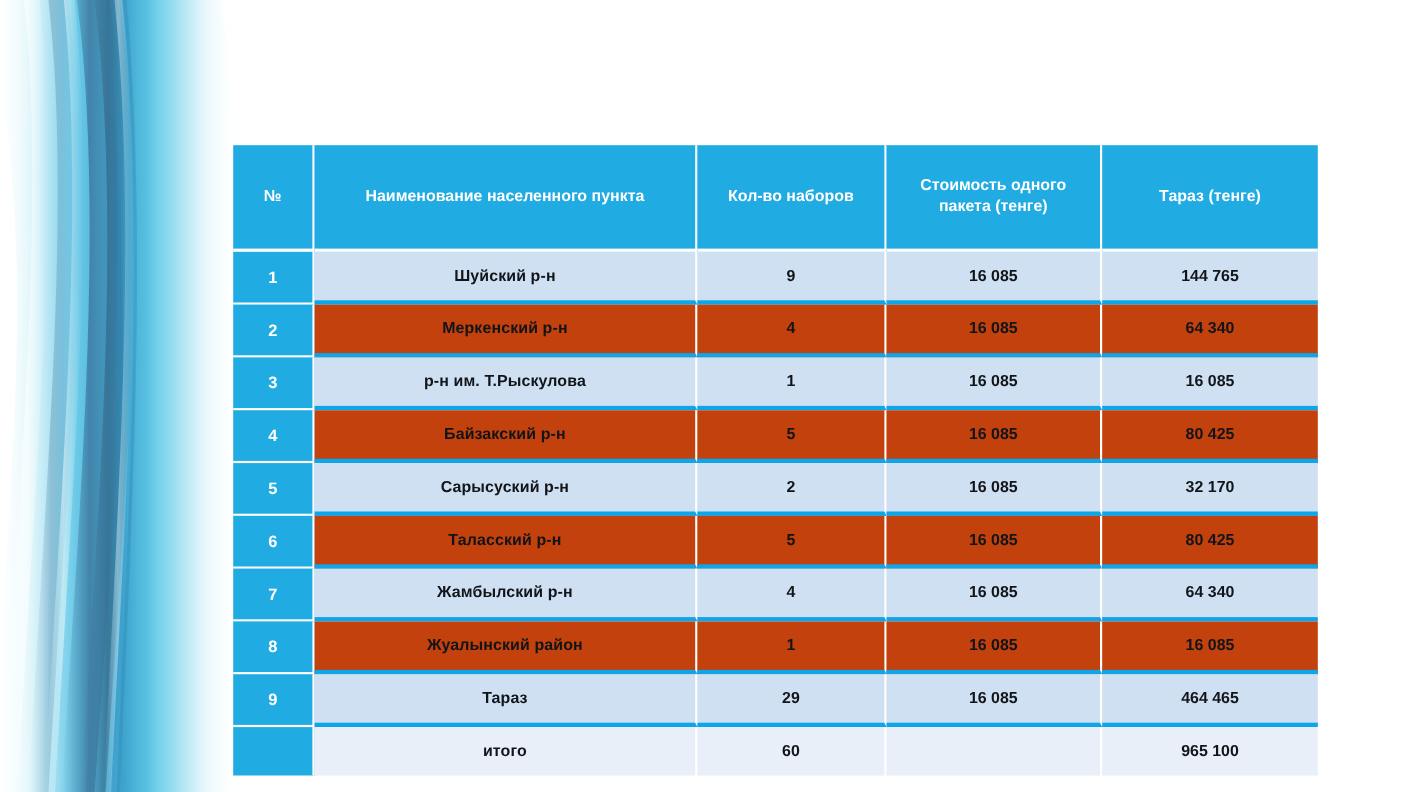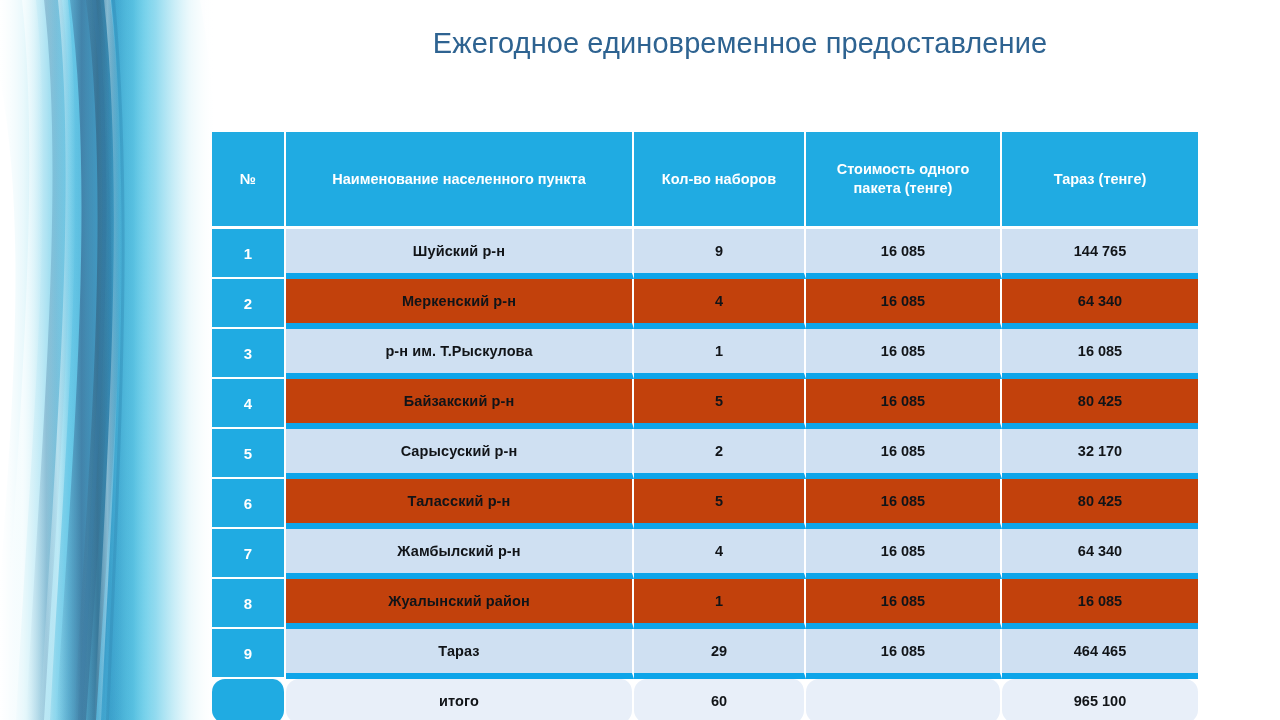--- a/index.html
+++ b/index.html
@@ -97,25 +97,25 @@
 
   
   tbody td {
     height: 44px;
     font-size: 14.5px;
     font-weight: bold;
     color: #111418;
     text-align: center;
     vertical-align: middle;
     padding: 0 8px;
-    border-bottom: 6px solid #0ea5e9;
+    border-bottom: 4px solid #0ea5e9;
     border-right: 2px solid #ffffff;
   }
   tbody td.last { border-right: none; text-align: center; }
-  tbody tr:last-child td { border-bottom: none; border-radius: 13px; }
+  tbody tr:last-child td { border-bottom: none; }
 
   tbody td.idx {
     background: #20abe2;
     color: #ffffff;
     font-weight: bold;
     font-size: 15px;
     border-right: 2px solid #ffffff;
     border-bottom: 2px solid #ffffff;
   }
 
@@ -189,21 +189,20 @@
 
       <path d="M 92,0 C 116,210 92,470 78,720 L 82,720 C 96,470 120,210 96,0 Z" fill="#0a5c8e" opacity="0.5"></path>
       <path d="M 112,0 C 132,220 116,480 106,720 L 109,720 C 119,480 135,220 115,0 Z" fill="#0e75a8" opacity="0.4"></path>
 
       <rect x="0" y="0" width="215" height="720" fill="url(#gFadeRight)"></rect>
       <rect x="0" y="0" width="215" height="720" fill="url(#gFadeLeft)"></rect>
     </svg>
   </div>
 
   <div class="title-block">
-    <div class="title-line">Ежегодное единовременное предоставление</div>
   </div>
 
   <div class="table-wrap">
     <table class="grid">
       <colgroup>
         <col class="c-num">
           <col class="c-name">
           <col class="c-count">
           <col class="c-price">
           <col class="c-total">

